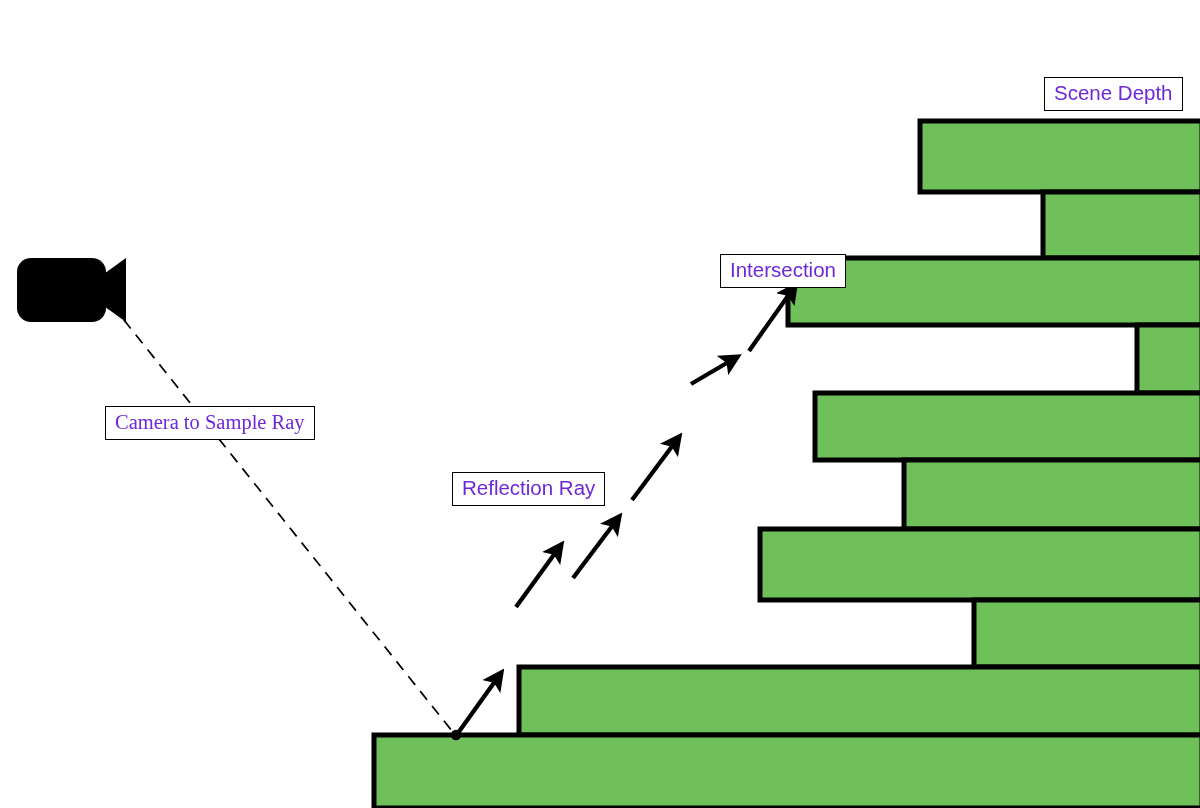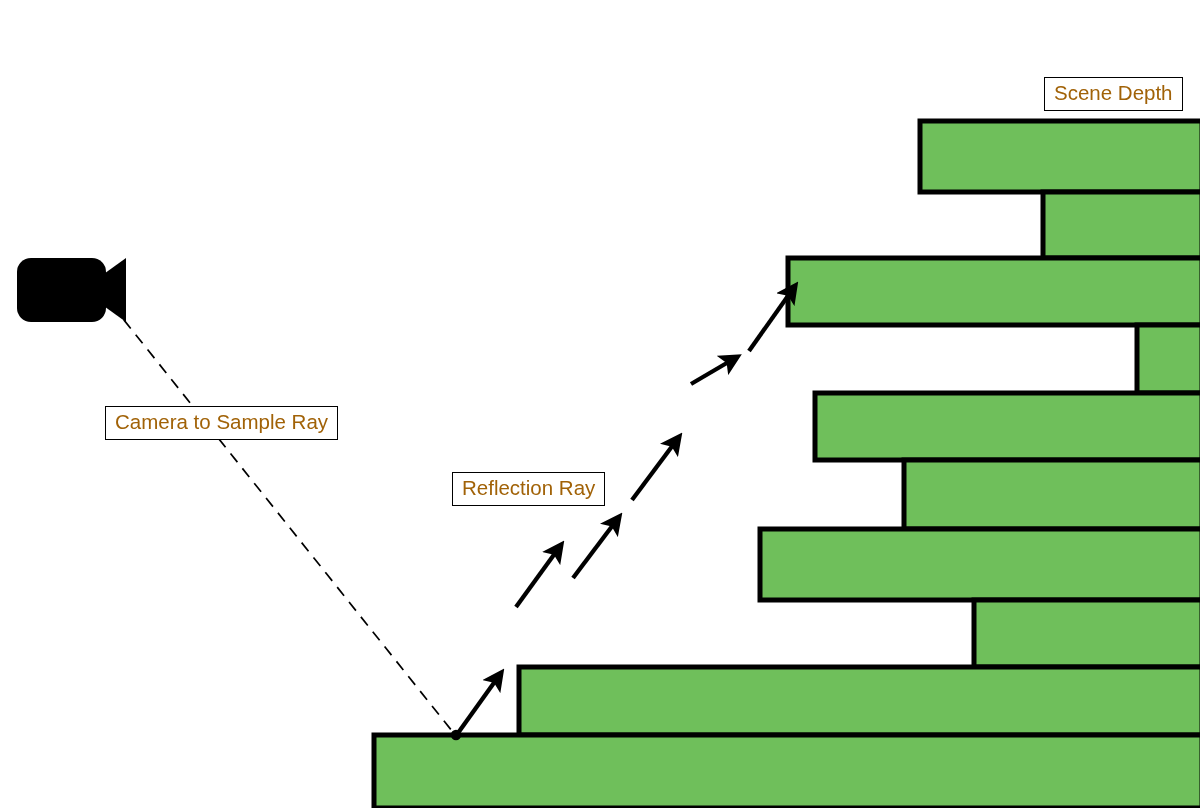--- a/index.html
+++ b/index.html
@@ -22,35 +22,35 @@
     left: 0;
     top: 0;
     width: 1200px;
     height: 808px;
     display: block;
   }
   .label-box {
     position: absolute;
     background: #ffffff;
     border: 1.6px solid #000000;
-    color: #a16207;
+    color: #6d28d9;
     font-family: "Liberation Sans", sans-serif;
     font-size: 20.5px;
     line-height: 1;
     white-space: nowrap;
     display: flex;
     align-items: center;
     justify-content: center;
     padding: 5px 9px 6px 9px;
     box-sizing: border-box;
     z-index: 20;
   }
   #label-scene-depth   { left: 1044px; top: 77px;  }
   #label-intersection  { left: 720px;  top: 254px; }
-  #label-camera-ray    { left: 105px;  top: 406px; }
+  #label-camera-ray    { left: 105px;  top: 406px; font-family: Liberation Serif, serif; }
   #label-reflection    { left: 452px;  top: 472px; }
   #label-current-sample{ left: 366px;  top: 740px; }
 </style>
 </head>
 <body>
 
 <div id="stage">
 
   <svg id="diagram-svg" viewBox="0 0 1200 808" xmlns="http://www.w3.org/2000/svg">
 
@@ -88,19 +88,20 @@
         <line x1="573" y1="578" x2="619" y2="517" marker-end="url(#arrowhead)"></line>
         <line x1="632" y1="500" x2="679" y2="437" marker-end="url(#arrowhead)"></line>
         <line x1="691" y1="384" x2="737" y2="357" marker-end="url(#arrowhead)"></line>
         <line x1="749" y1="351" x2="795" y2="286" marker-end="url(#arrowhead)"></line>
       </g>
 
   </svg>
 
   <div class="label-box" id="label-scene-depth">Scene Depth</div>
 
+  <div class="label-box" id="label-intersection">Intersection</div>
 
   <div class="label-box" id="label-camera-ray">Camera to Sample Ray</div>
 
   <div class="label-box" id="label-reflection">Reflection Ray</div>
 
 
 </div>
 
 </body></html>

